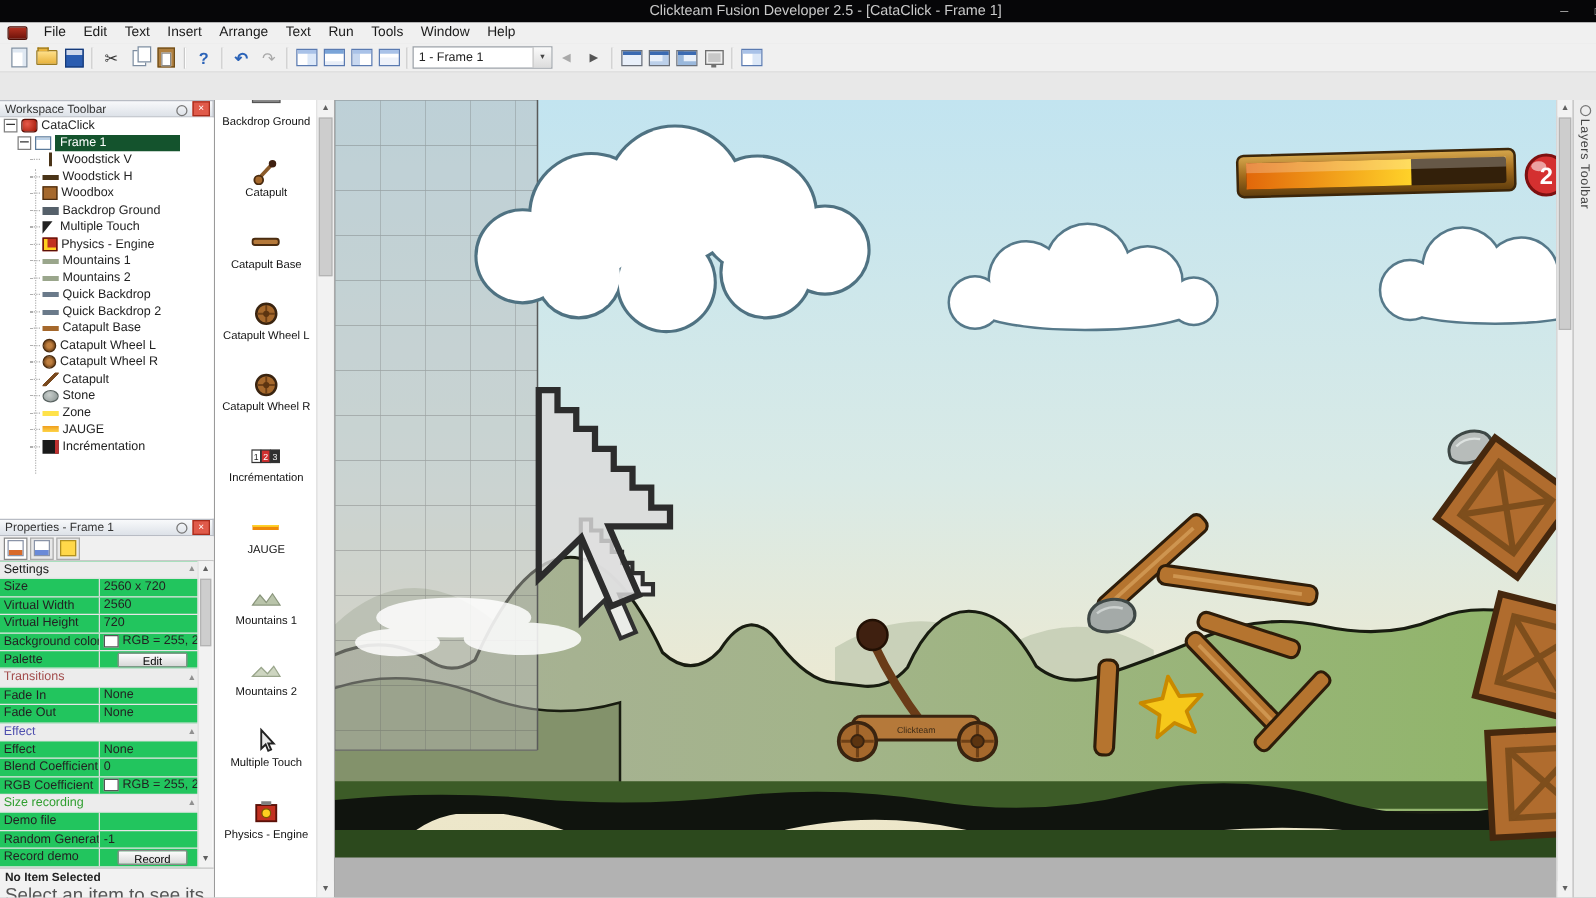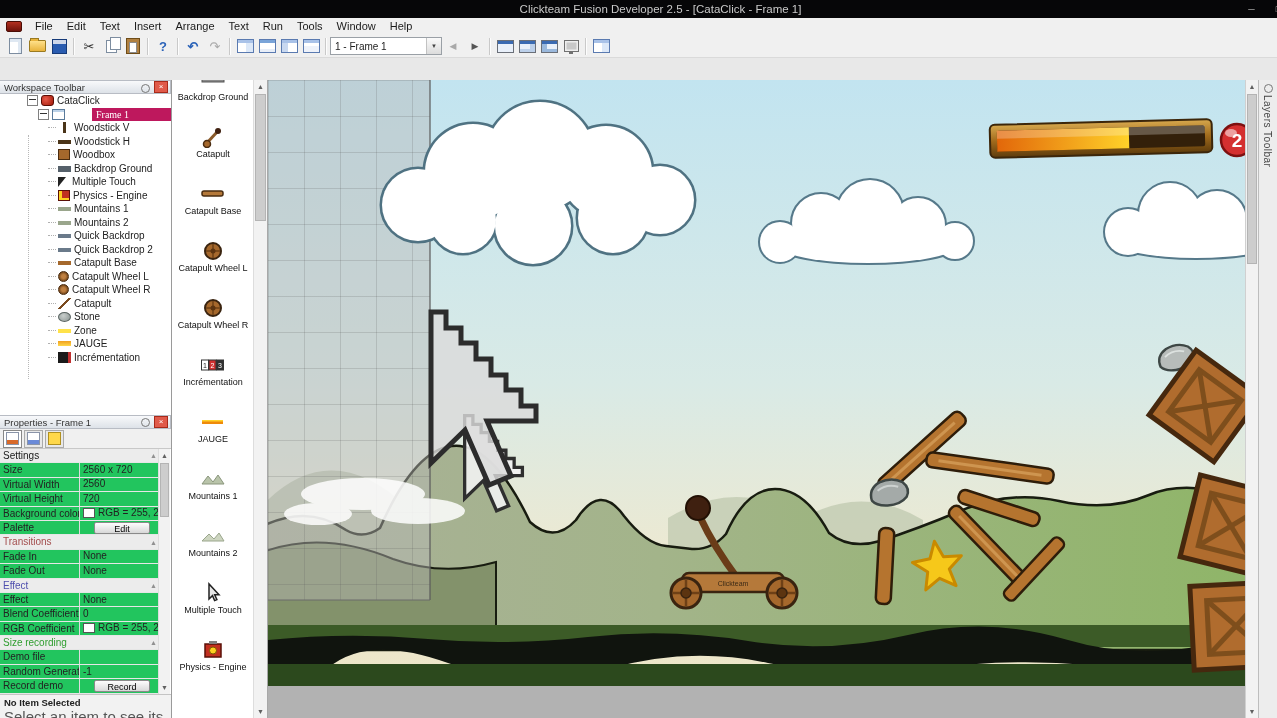--- a/index.html
+++ b/index.html
@@ -74,25 +74,25 @@
   
   .leftcol{position:absolute;left:0;top:80px;width:172px;height:638px;background:#fff;
            border-right:1px solid #9a9a9a;box-sizing:border-box;}
   .panelhdr{position:absolute;left:0;width:100%;height:14px;background:linear-gradient(#f8f9fb,#dde2e8);
             border:1px solid #b8bcc4;border-left:none;box-sizing:border-box;display:flex;align-items:center;
             font-size:9.5px;color:#333;padding-left:4px;}
   .panelhdr .pin{width:7px;height:7px;border:1.5px solid #777;border-radius:50%;margin-left:auto;margin-right:4px;}
   .panelhdr .xbtn{width:12px;height:10px;background:#e05a4a;border:1px solid #a82a1a;color:#fff;font-size:8px;
                   line-height:9px;text-align:center;margin-right:2px;}
   .ws-body{position:absolute;left:0;top:14px;width:100%;height:321px;background:#fff;overflow:hidden;}
-  .trow{height:13.5px;display:flex;align-items:center;font-size:10px;white-space:nowrap;margin-left:24px;}
+  .trow{height:13.5px;display:flex;align-items:center;font-size:10px;white-space:nowrap;}
   .trow.lv0{padding-left:3px;}
   .trow.lv1{padding-left:14px;}
   .trow.lv2{padding-left:24px;}
-  .trow.selected{background:#be185d;color:#fff;width:92px;font-family:Liberation Serif, serif;}
+  .trow.selected{background:#14532d;color:#fff;width:92px;}
   .exp{width:9px;height:9px;border:1px solid #808080;background:#fff;position:relative;margin-right:3px;flex:none;}
   .exp::after{content:"";position:absolute;left:1px;right:1px;top:3px;height:1px;background:#333;}
   .tdash{width:8px;border-top:1px dotted #b0b0b0;margin-right:2px;flex:none;}
   .tguide{position:absolute;left:28px;top:41px;height:244px;border-left:1px dotted #b8b8b8;}
   .tico{width:13px;height:11px;margin:0 3px 0 0;flex:none;}
   .tic-app{background:radial-gradient(circle at 35% 35%,#e85a4a,#a01808);border-radius:3px;border:1px solid #5a0c04;width:11px;height:9px;}
   .tic-frame{background:#fff;border:1px solid #5a7a9a;box-shadow:inset 0 2px #bcd2e8;width:11px;height:9px;}
   .tic-vstick{background:linear-gradient(90deg,transparent 5px,#4a3418 5px,#4a3418 8px,transparent 8px);}
   .tic-hstick{background:linear-gradient(transparent 4px,#4a3418 4px,#4a3418 8px,transparent 8px);}
   .tic-box{background:#a5682c;border:1px solid #4a2c10;width:10px;height:9px;}

